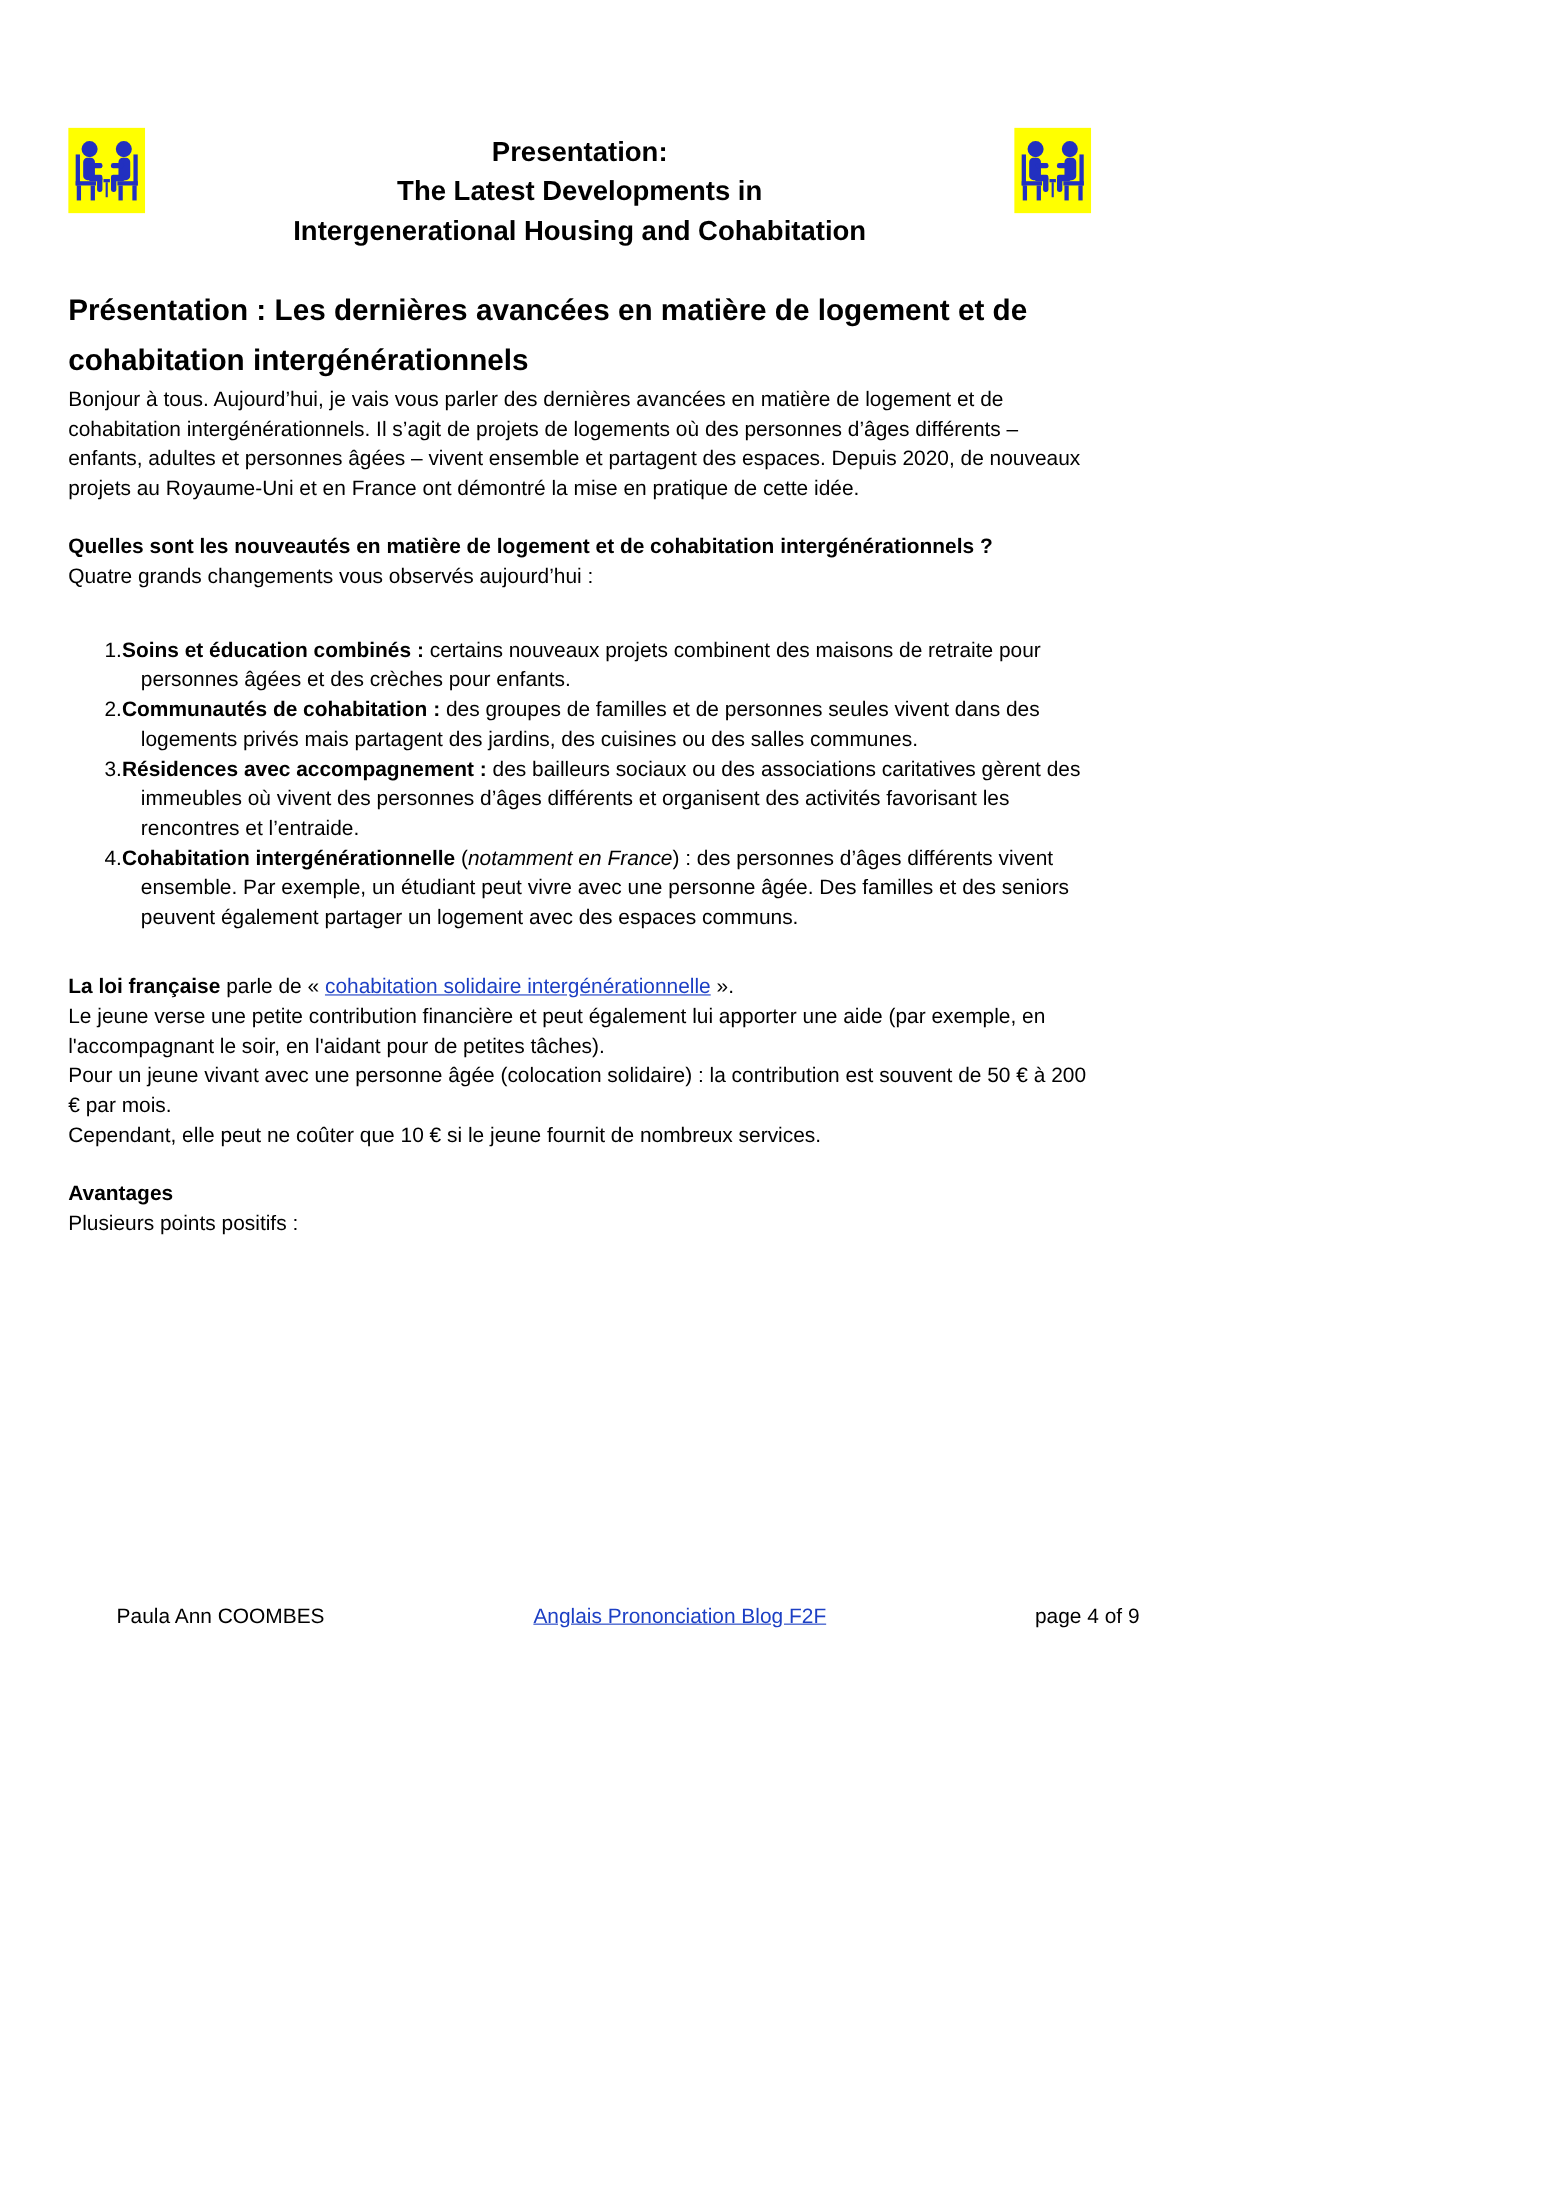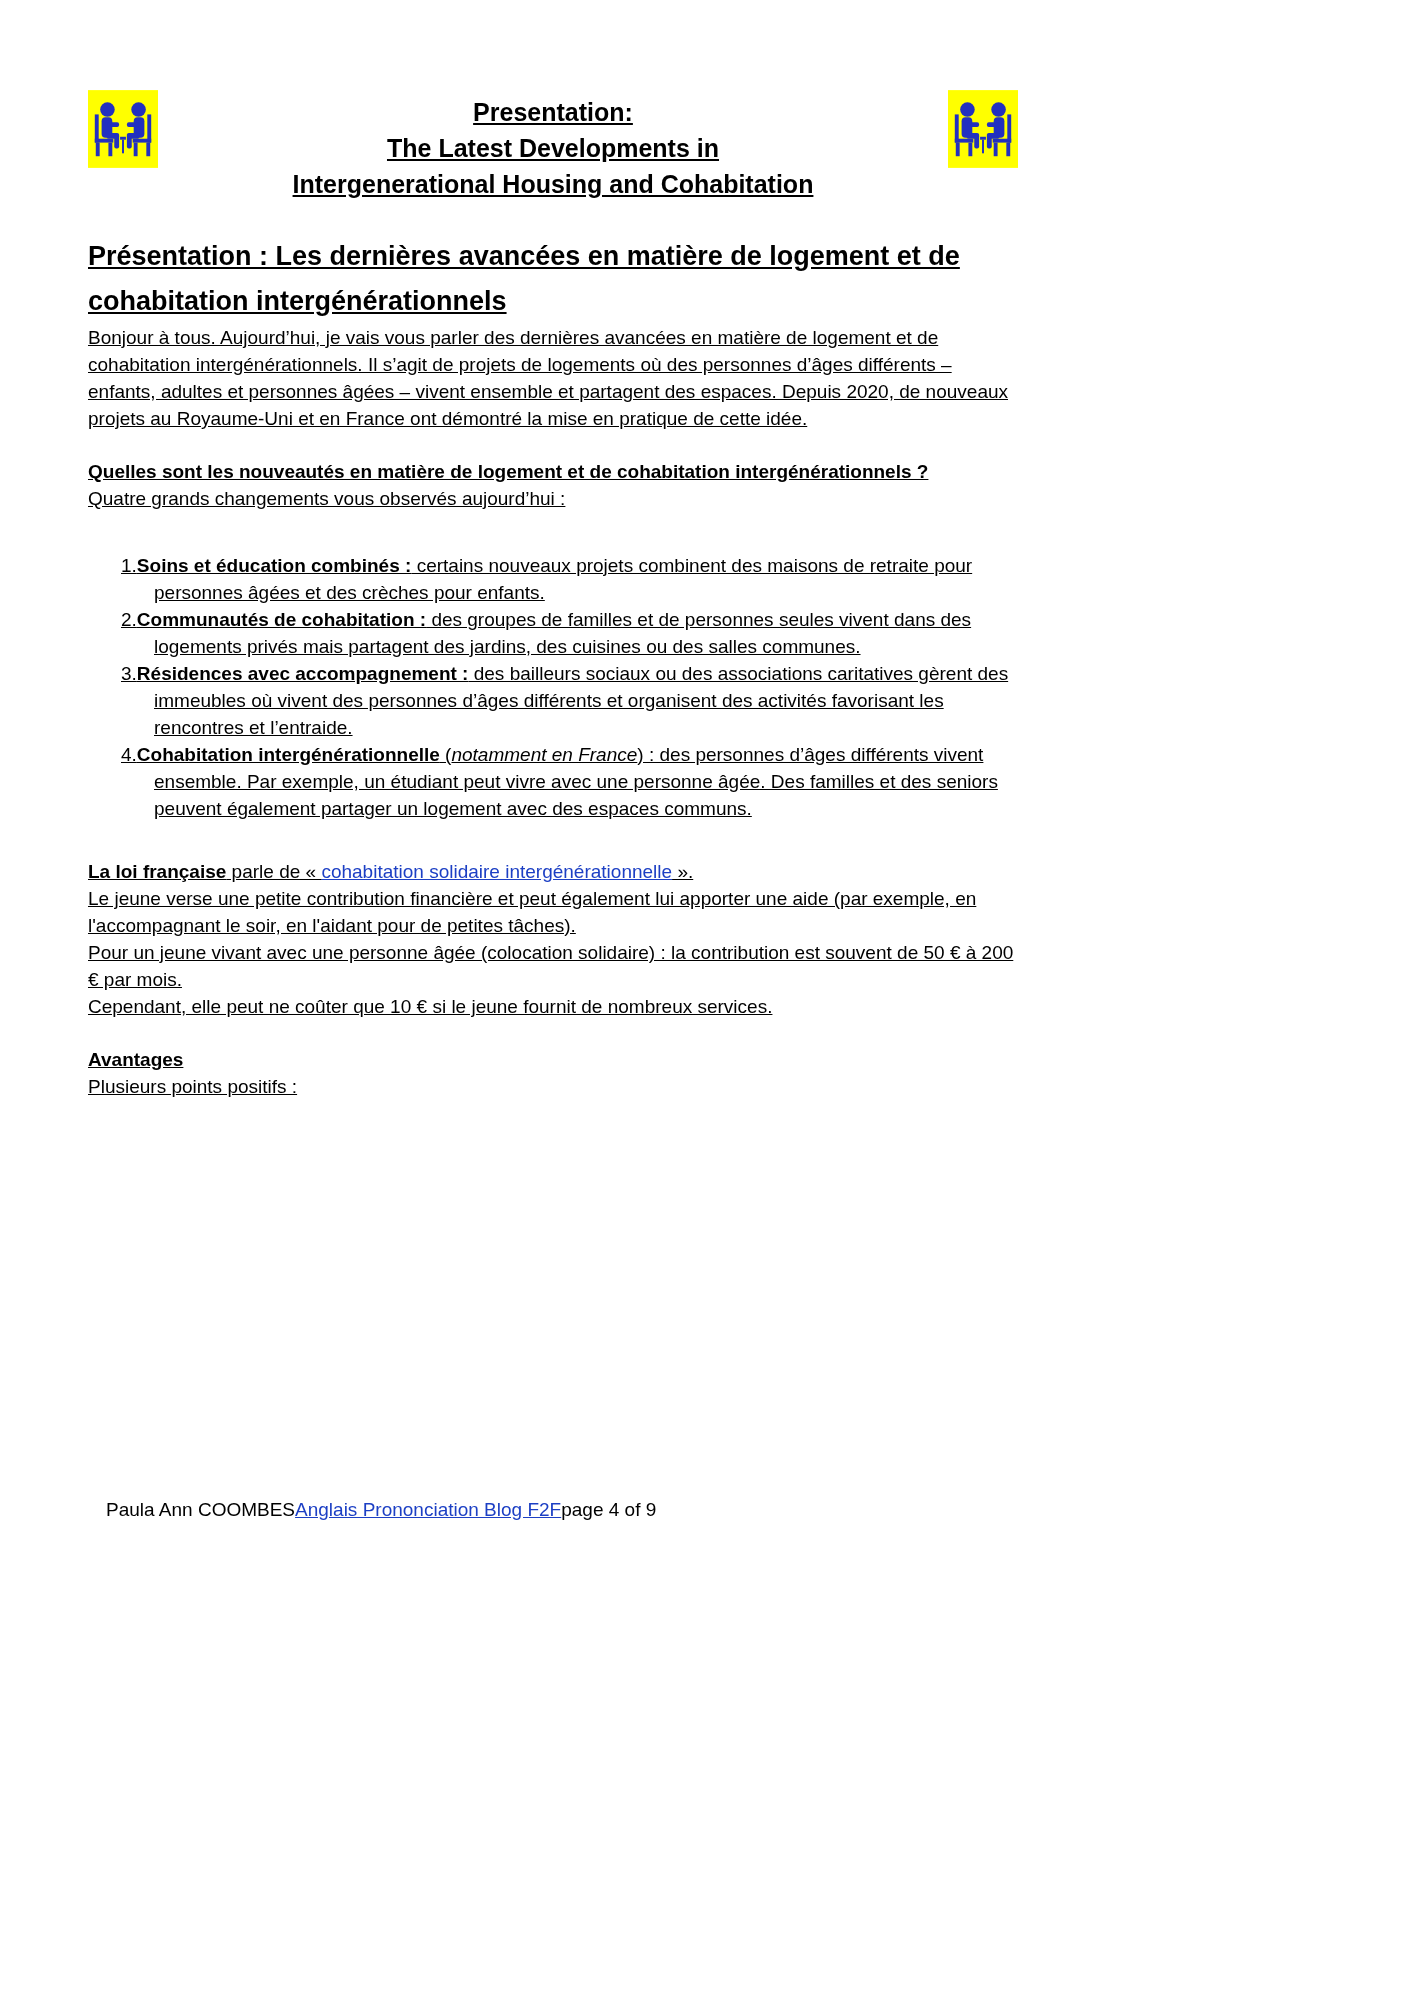--- a/index.html
+++ b/index.html
@@ -8,25 +8,24 @@
     position: relative;
     width: 1414px;
     height: 2000px;
     background: #ffffff;
     color: #000000;
     font-family: "Liberation Sans", sans-serif;
     overflow: hidden;
   }
   .content {
     width: 930px;
-    margin-left: 88px;
-    padding-top: 90px;
+    margin-left: 62px;
+    padding-top: 116px;
     font-size: 19px;
     line-height: 27px;
-    text-decoration: underline;
   }
   .header {
     display: flex;
     justify-content: space-between;
     align-items: flex-start;
   }
   .doc-icon { width: 70px; height: 78px; flex: 0 0 auto; }
   .title-block {
     flex: 1;
     text-align: center;
@@ -57,24 +56,24 @@
     color: var(--link-color, #1c3fc4);
     text-decoration: underline;
     cursor: pointer;
   }
   .footer {
     position: absolute;
     top: 1456px;
     left: 106px;
     width: 930px;
     display: flex;
+    justify-content: space-between;
     align-items: baseline;
     font-size: 19px;
     line-height: 27px;
-    margin-top: 40px;
   }
 </style>
 </head>
 <body>
 
 <div class="page">
   <div class="content">
 
     <div class="header">
       <svg class="doc-icon" viewBox="0 0 72 80">

